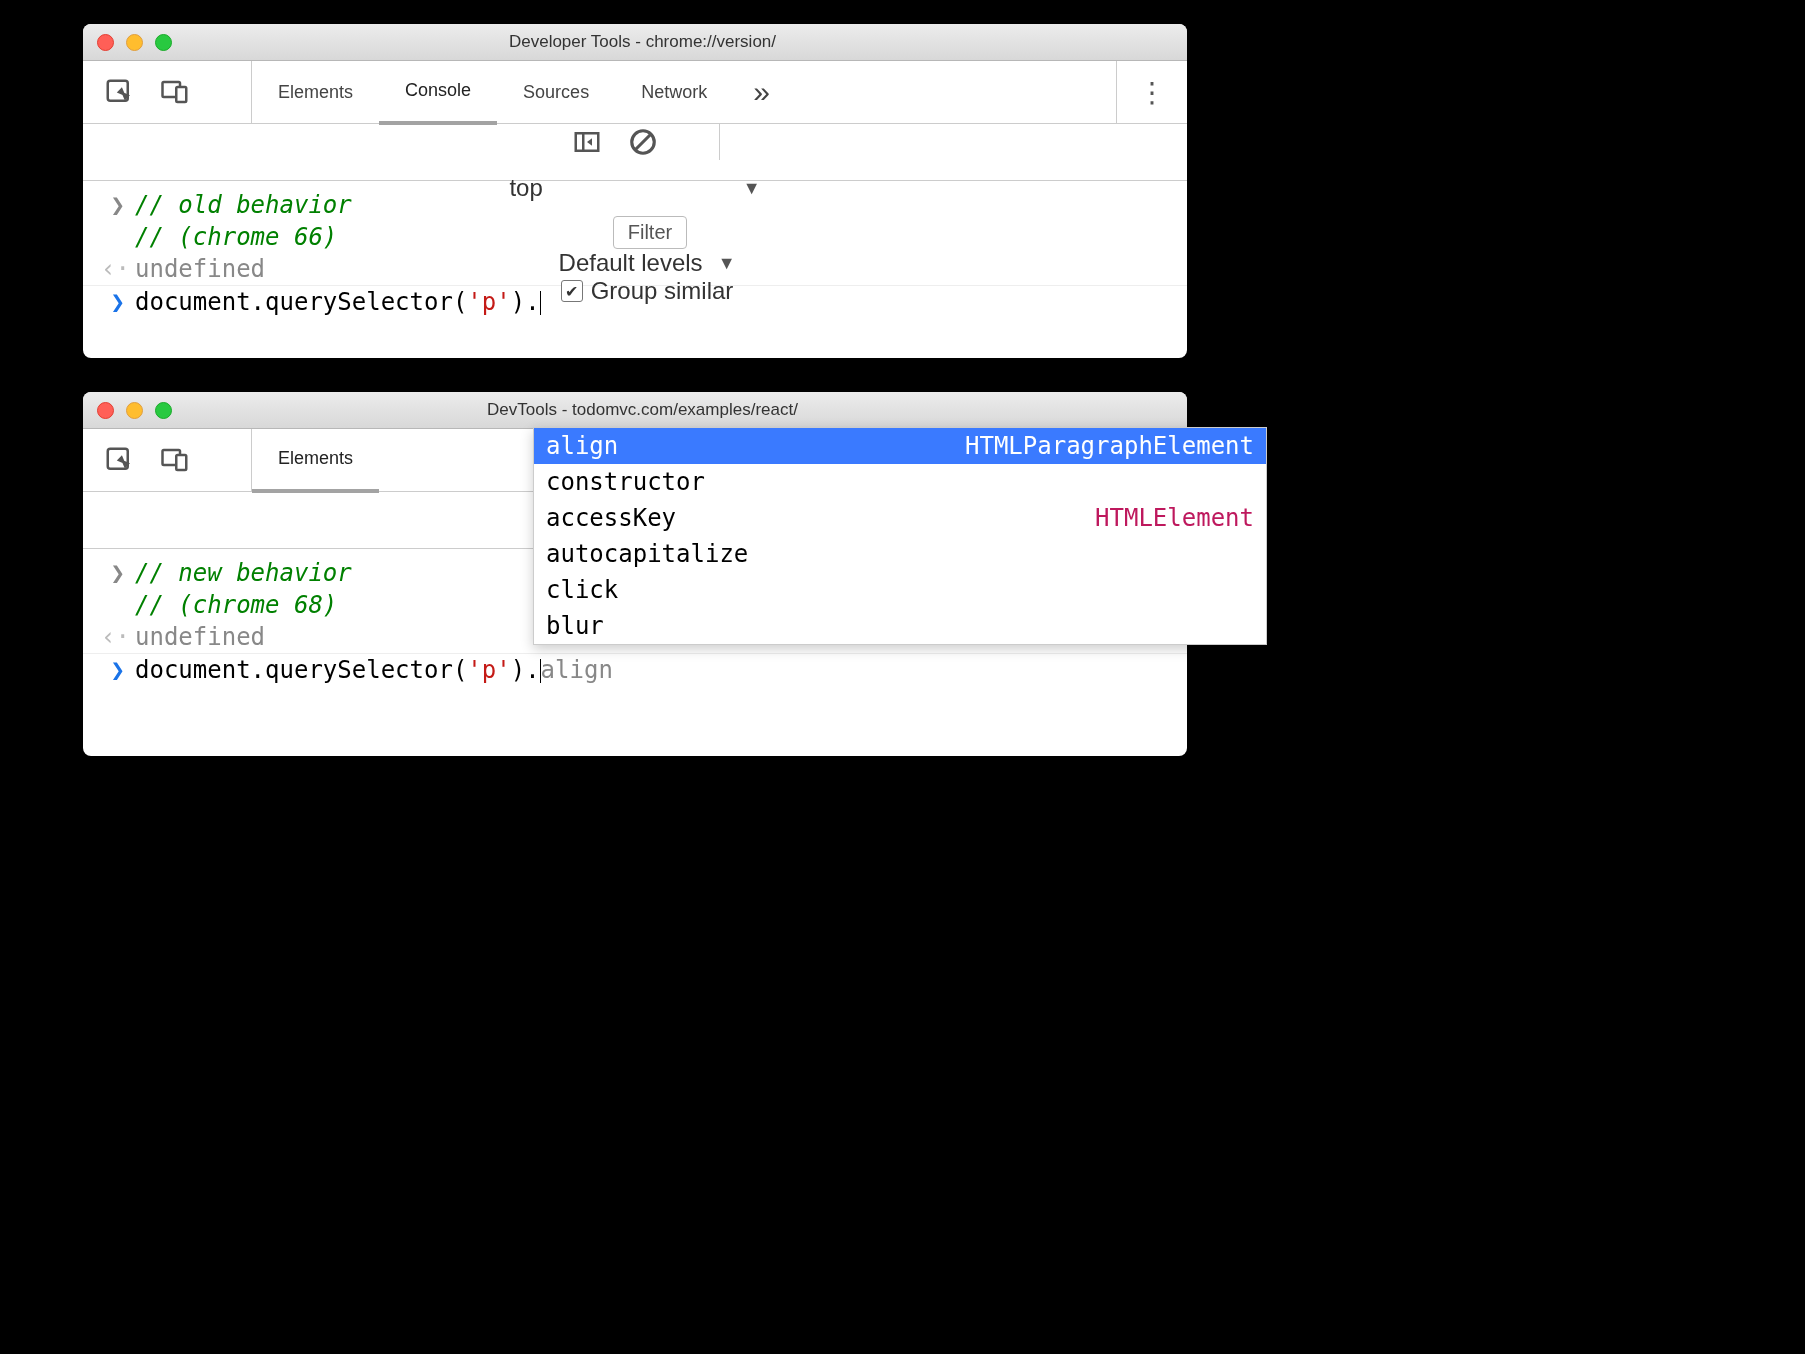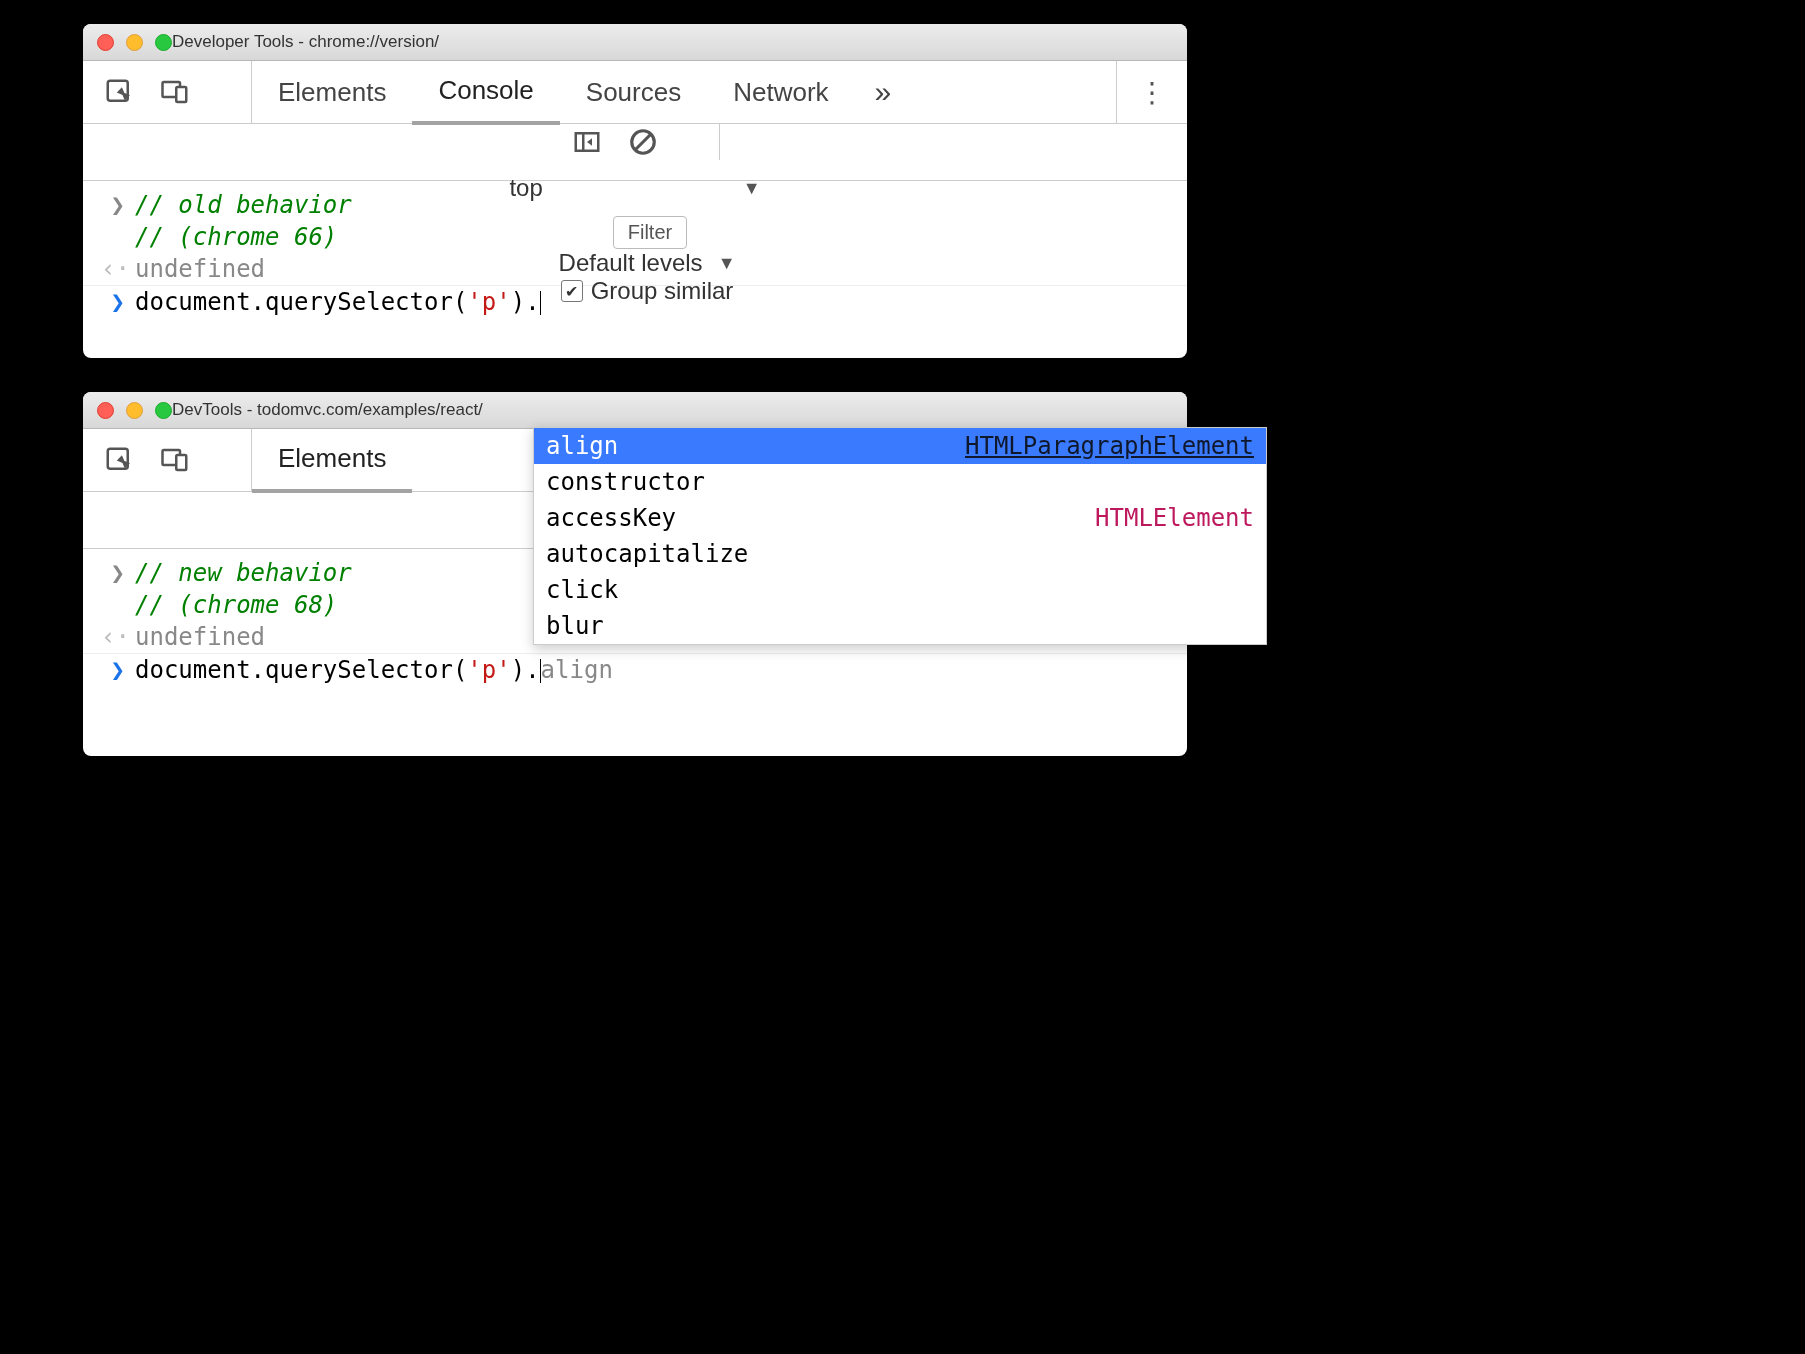--- a/index.html
+++ b/index.html
@@ -38,20 +38,21 @@
   .traffic {
     display: flex;
     gap: 12px;
   }
   .dot { width: 15px; height: 15px; border-radius: 50%; }
   .dot.red { background: #ff5f57; border: 1px solid #e33e32; }
   .dot.yellow { background: #ffbd2e; border: 1px solid #e09e3e; }
   .dot.green { background: #28c940; border: 1px solid #1aab29; }
   .titlebar .title {
     flex: 1;
+    text-align: center;
     font-size: 17px;
     color: #333;
     margin-right: 60px;
   }
   .tabs-row {
     height: 62px;
     border-bottom: 1px solid #ccc;
     display: flex;
     align-items: center;
   }
@@ -69,21 +70,21 @@
     display: flex; align-items: center; justify-content: center;
   }
   .icon svg { width: 30px; height: 30px; }
   .tabs-list {
     display: flex;
     height: 100%;
     align-items: center;
   }
   .tab {
     padding: 0 26px;
-    font-size: 26px;
+    font-size: 18px;
     color: #444;
     height: 100%;
     display: flex;
     align-items: center;
     cursor: pointer;
   }
   .tab.active {
     color: #222;
     border-bottom: 4px solid #a3a3a3;
   }
@@ -197,21 +198,21 @@
     justify-content: space-between;
     padding: 4px 12px;
     white-space: nowrap;
     gap: 40px;
   }
   .popup-row.sel {
     background: #3a7aff;
     color:#fff;
   }
   .popup-row .hint { color:#be185d; }
-  .popup-row.sel .hint { color:#0f172a;text-decoration:underline; }
+  .popup-row.sel .hint { color:#ffffff; }
   .ghost { color:#888; }
   .win2 .console-body { padding-bottom: 70px; }
 </style>
 </head>
 <body>
 
 <div class="canvas">
 
   <div class="window">
     <div class="titlebar">

